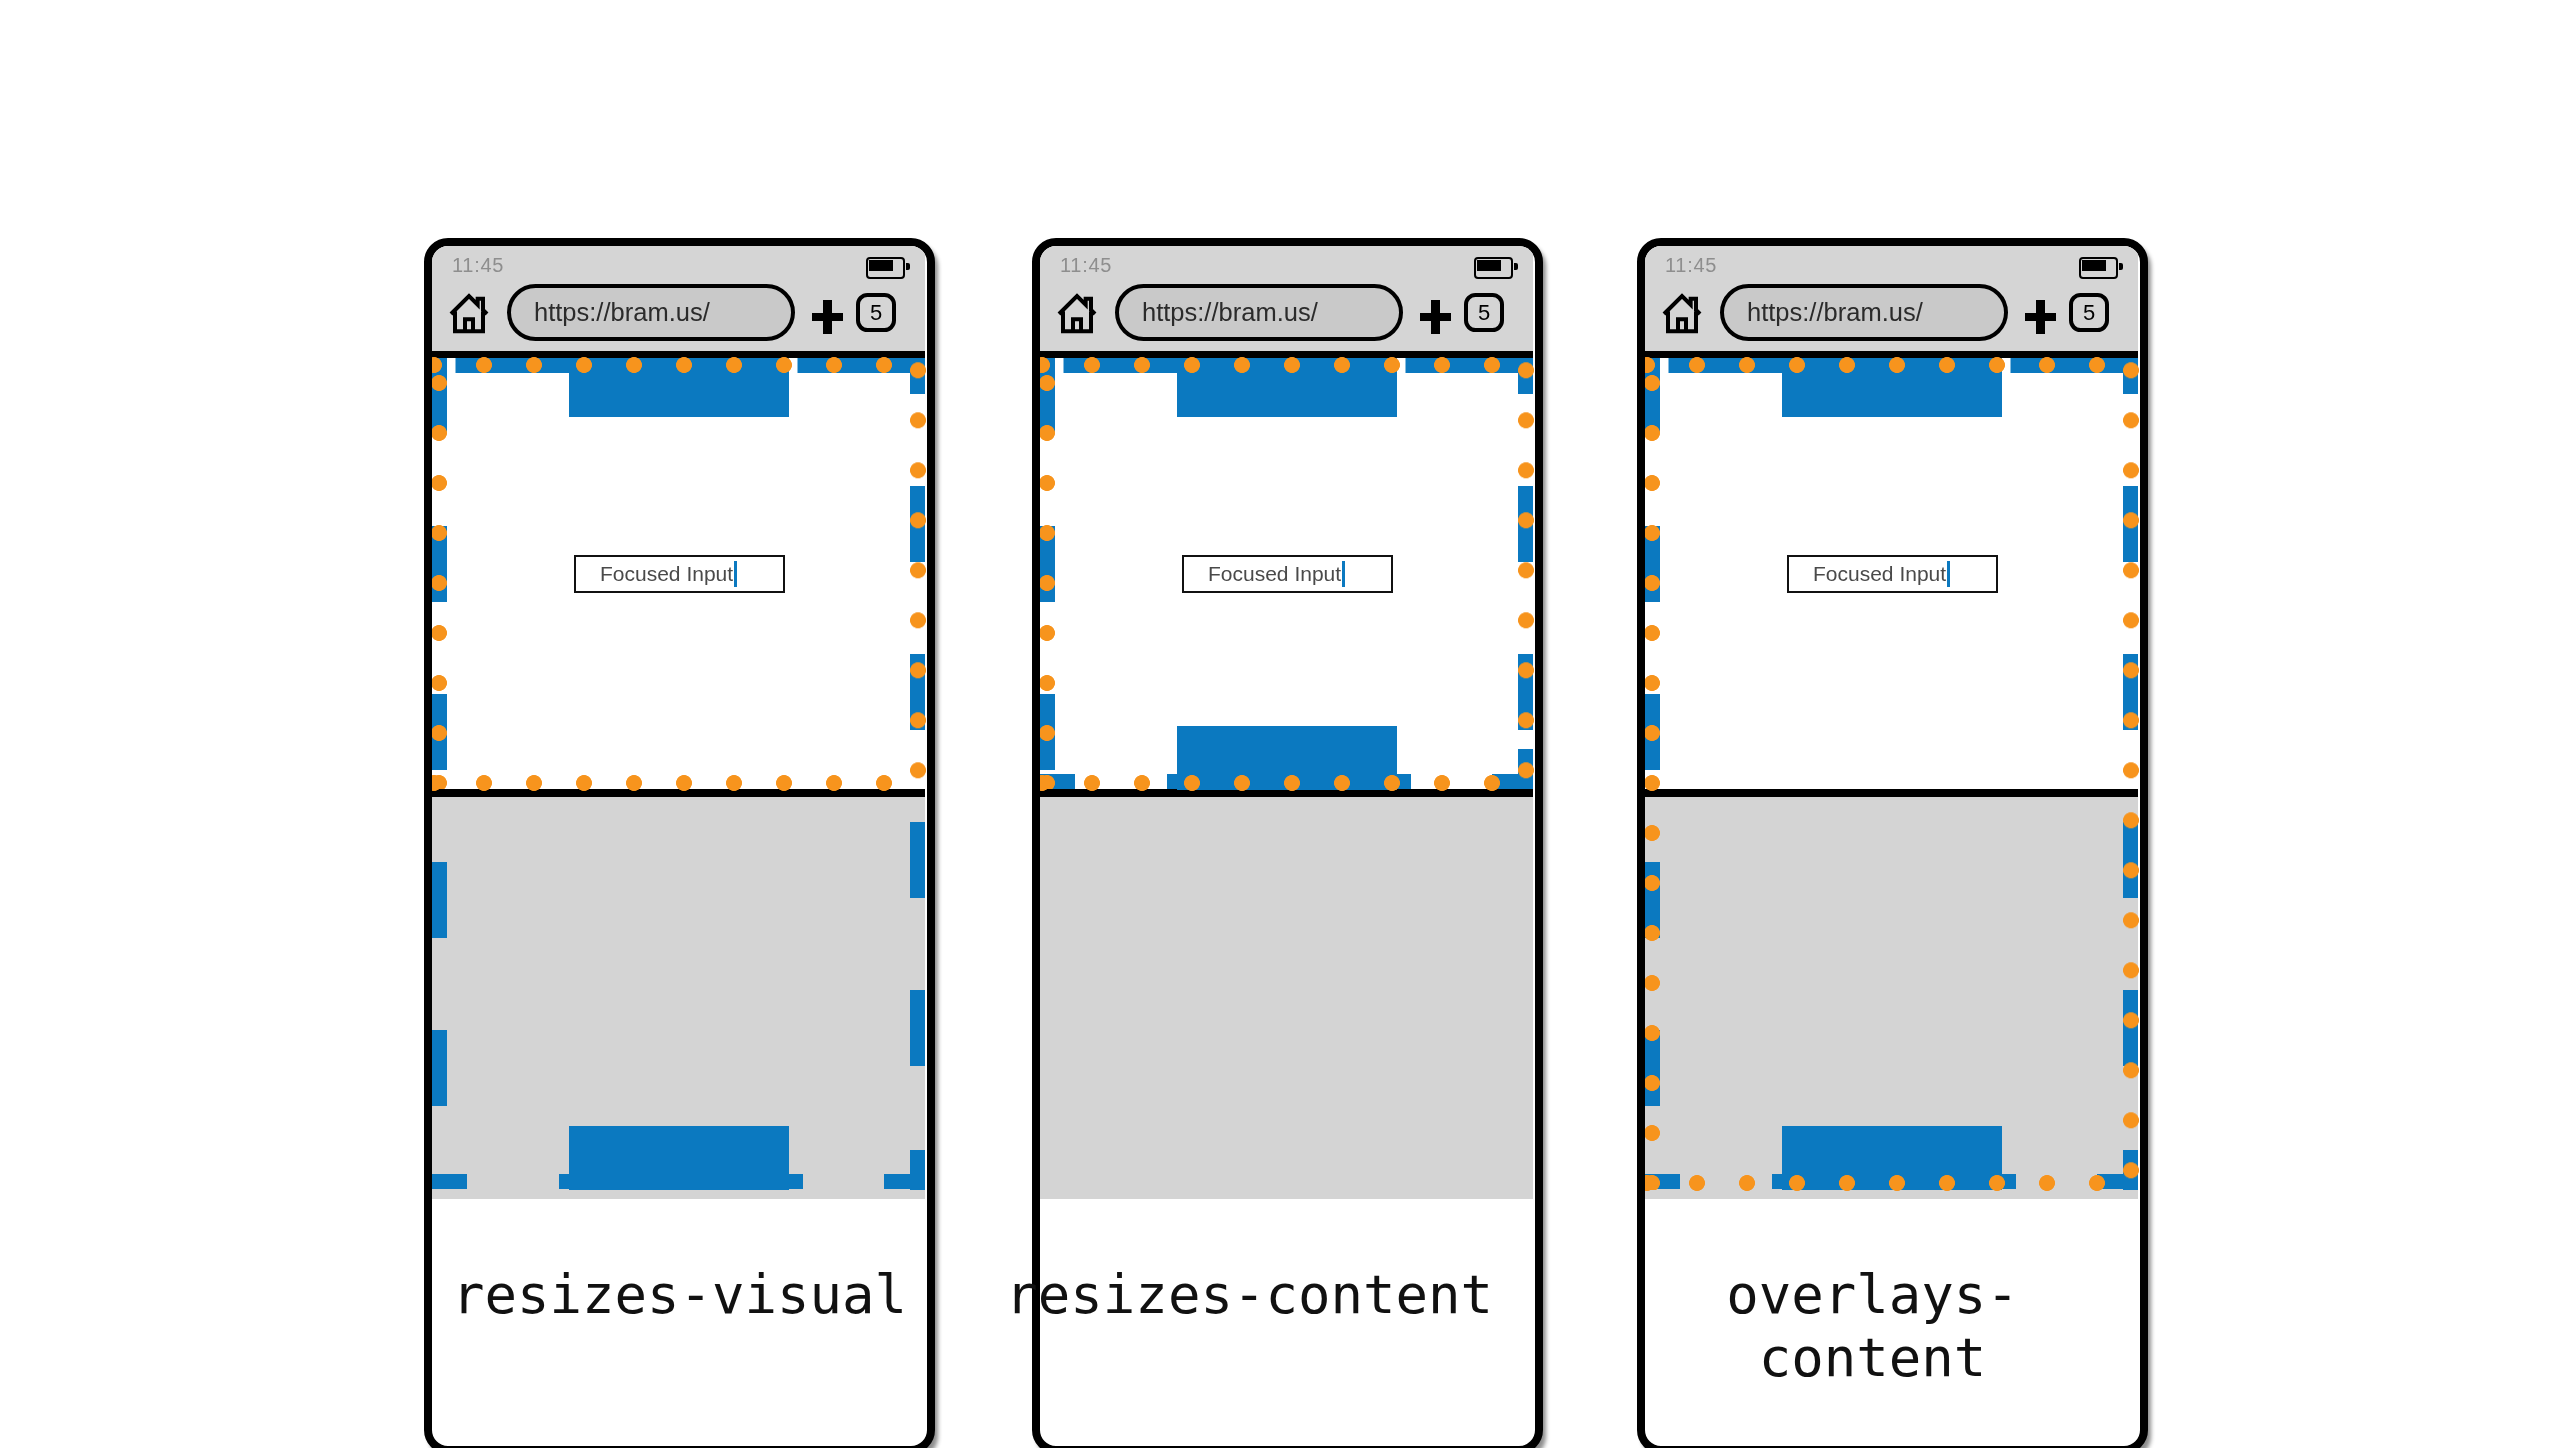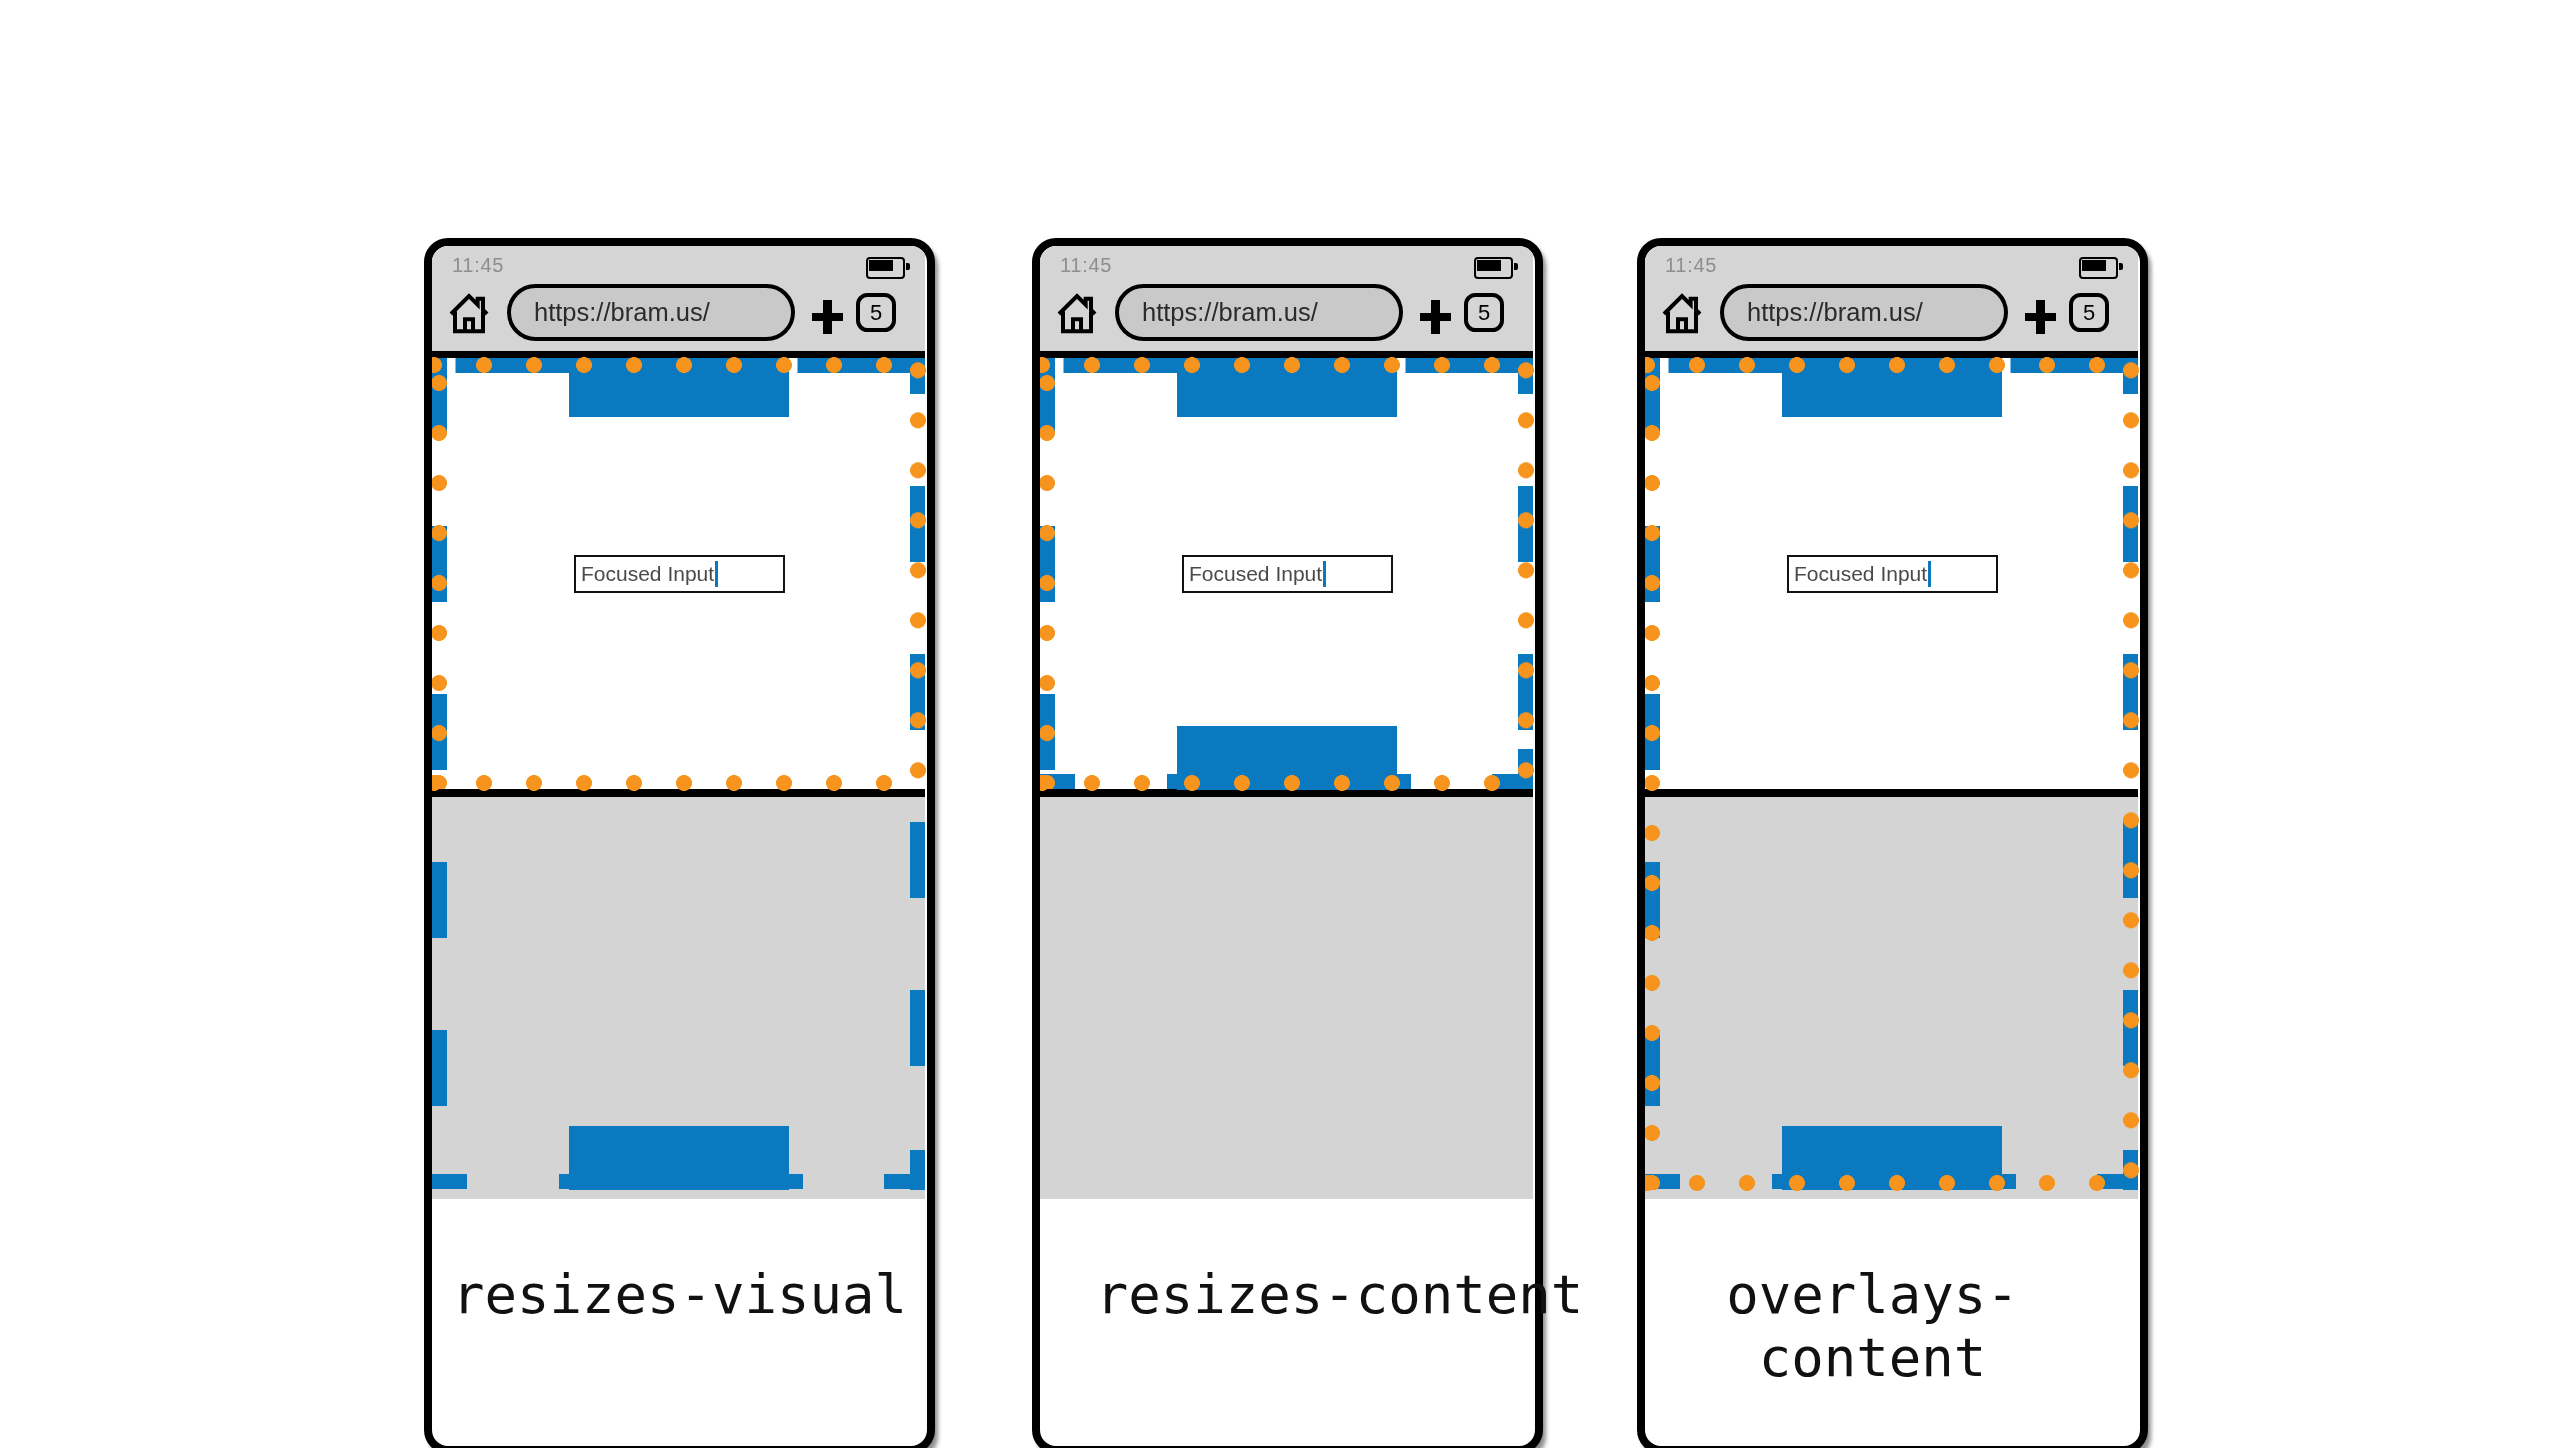--- a/index.html
+++ b/index.html
@@ -64,21 +64,21 @@
   }
   .strip-left{left:0;}
   .strip-right{left:478px;background-position-y:-40px;}
 
   .header-block{position:absolute;left:137px;top:112px;width:220px;height:59px;background:#0b79c0;}
   .footer-block{position:absolute;left:137px;width:220px;height:64px;background:#0b79c0;}
 
   
   .input-box{
     position:absolute;left:142px;top:309px;width:211px;height:38px;box-sizing:border-box;
-    background:#fff;border:2.7px solid #111;display:flex;align-items:center;padding-left:5px;
+    background:#fff;border:2.7px solid #111;display:flex;align-items:center;padding-left:24px;
   }
   .input-text{font-size:21px;color:#4a4a4a;}
   .caret{display:inline-block;width:2.7px;height:25.5px;background:#0b79c0;margin-left:1.3px;}
 
   
   .dots{position:absolute;}
   .dots-row{
     left:0;width:493px;height:16px;
     background-image:radial-gradient(circle 8px at 25px 8px,#f7941d 7.6px,transparent 8.3px);
     background-size:50px 16px;background-repeat:repeat-x;background-position-x:27px;
@@ -108,21 +108,21 @@
   .mode-oc .dots-left,.mode-oc .dots-right{height:832px;}
 
   .mode-rv .dots-bottom,.mode-rc .dots-bottom{top:529px;}
   .mode-oc .dots-bottom{top:929px;}
 
   
   .caption{
     position:absolute;top:1263px;width:511px;text-align:center;
     font-family:"DejaVu Sans Mono", monospace;font-size:54px;color:#111;
   }
-  .caption.c1{left:424px;} .caption.c2{left:1084px;} .caption.c3{left:1617px;}
+  .caption.c1{left:424px;} .caption.c2{left:982px;text-align:right;} .caption.c3{left:1617px;}
 </style>
 </head>
 <body>
 
 <div class="phone p1 mode-rv">
   <div class="screen">
     <div class="chrome">
       <div class="time">11:45</div>
       <div class="battery"></div>
       <div class="home">

